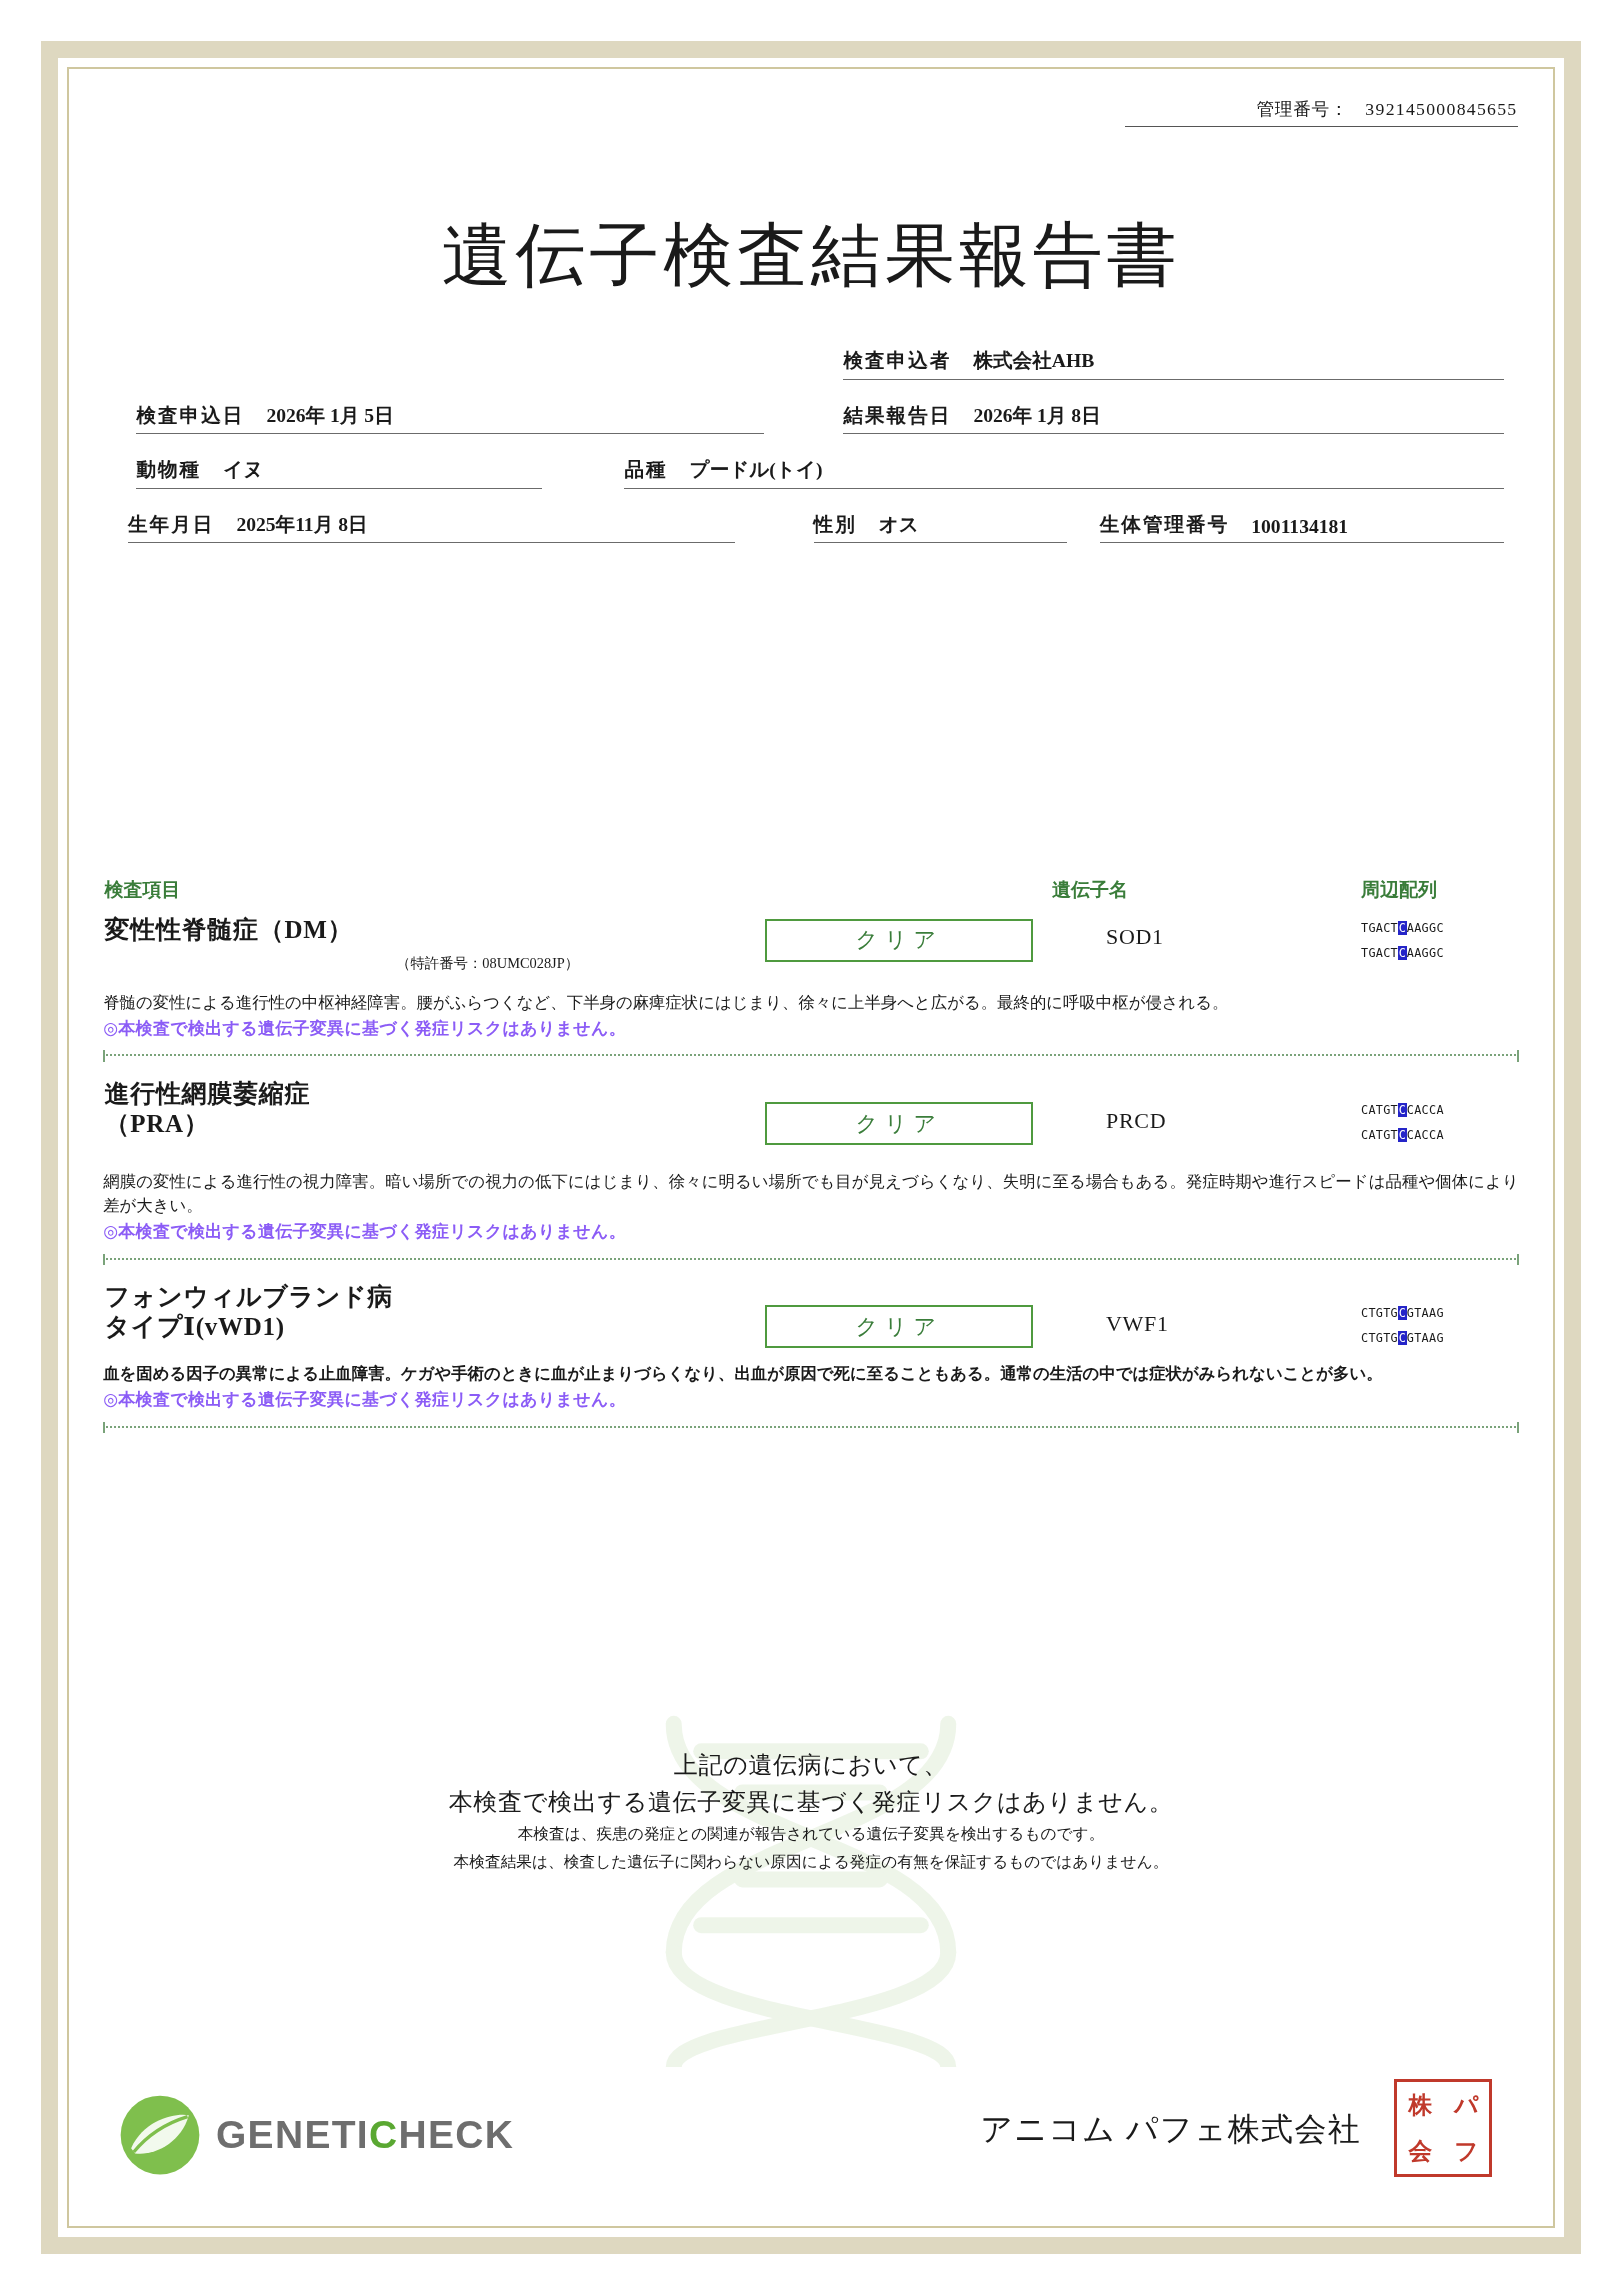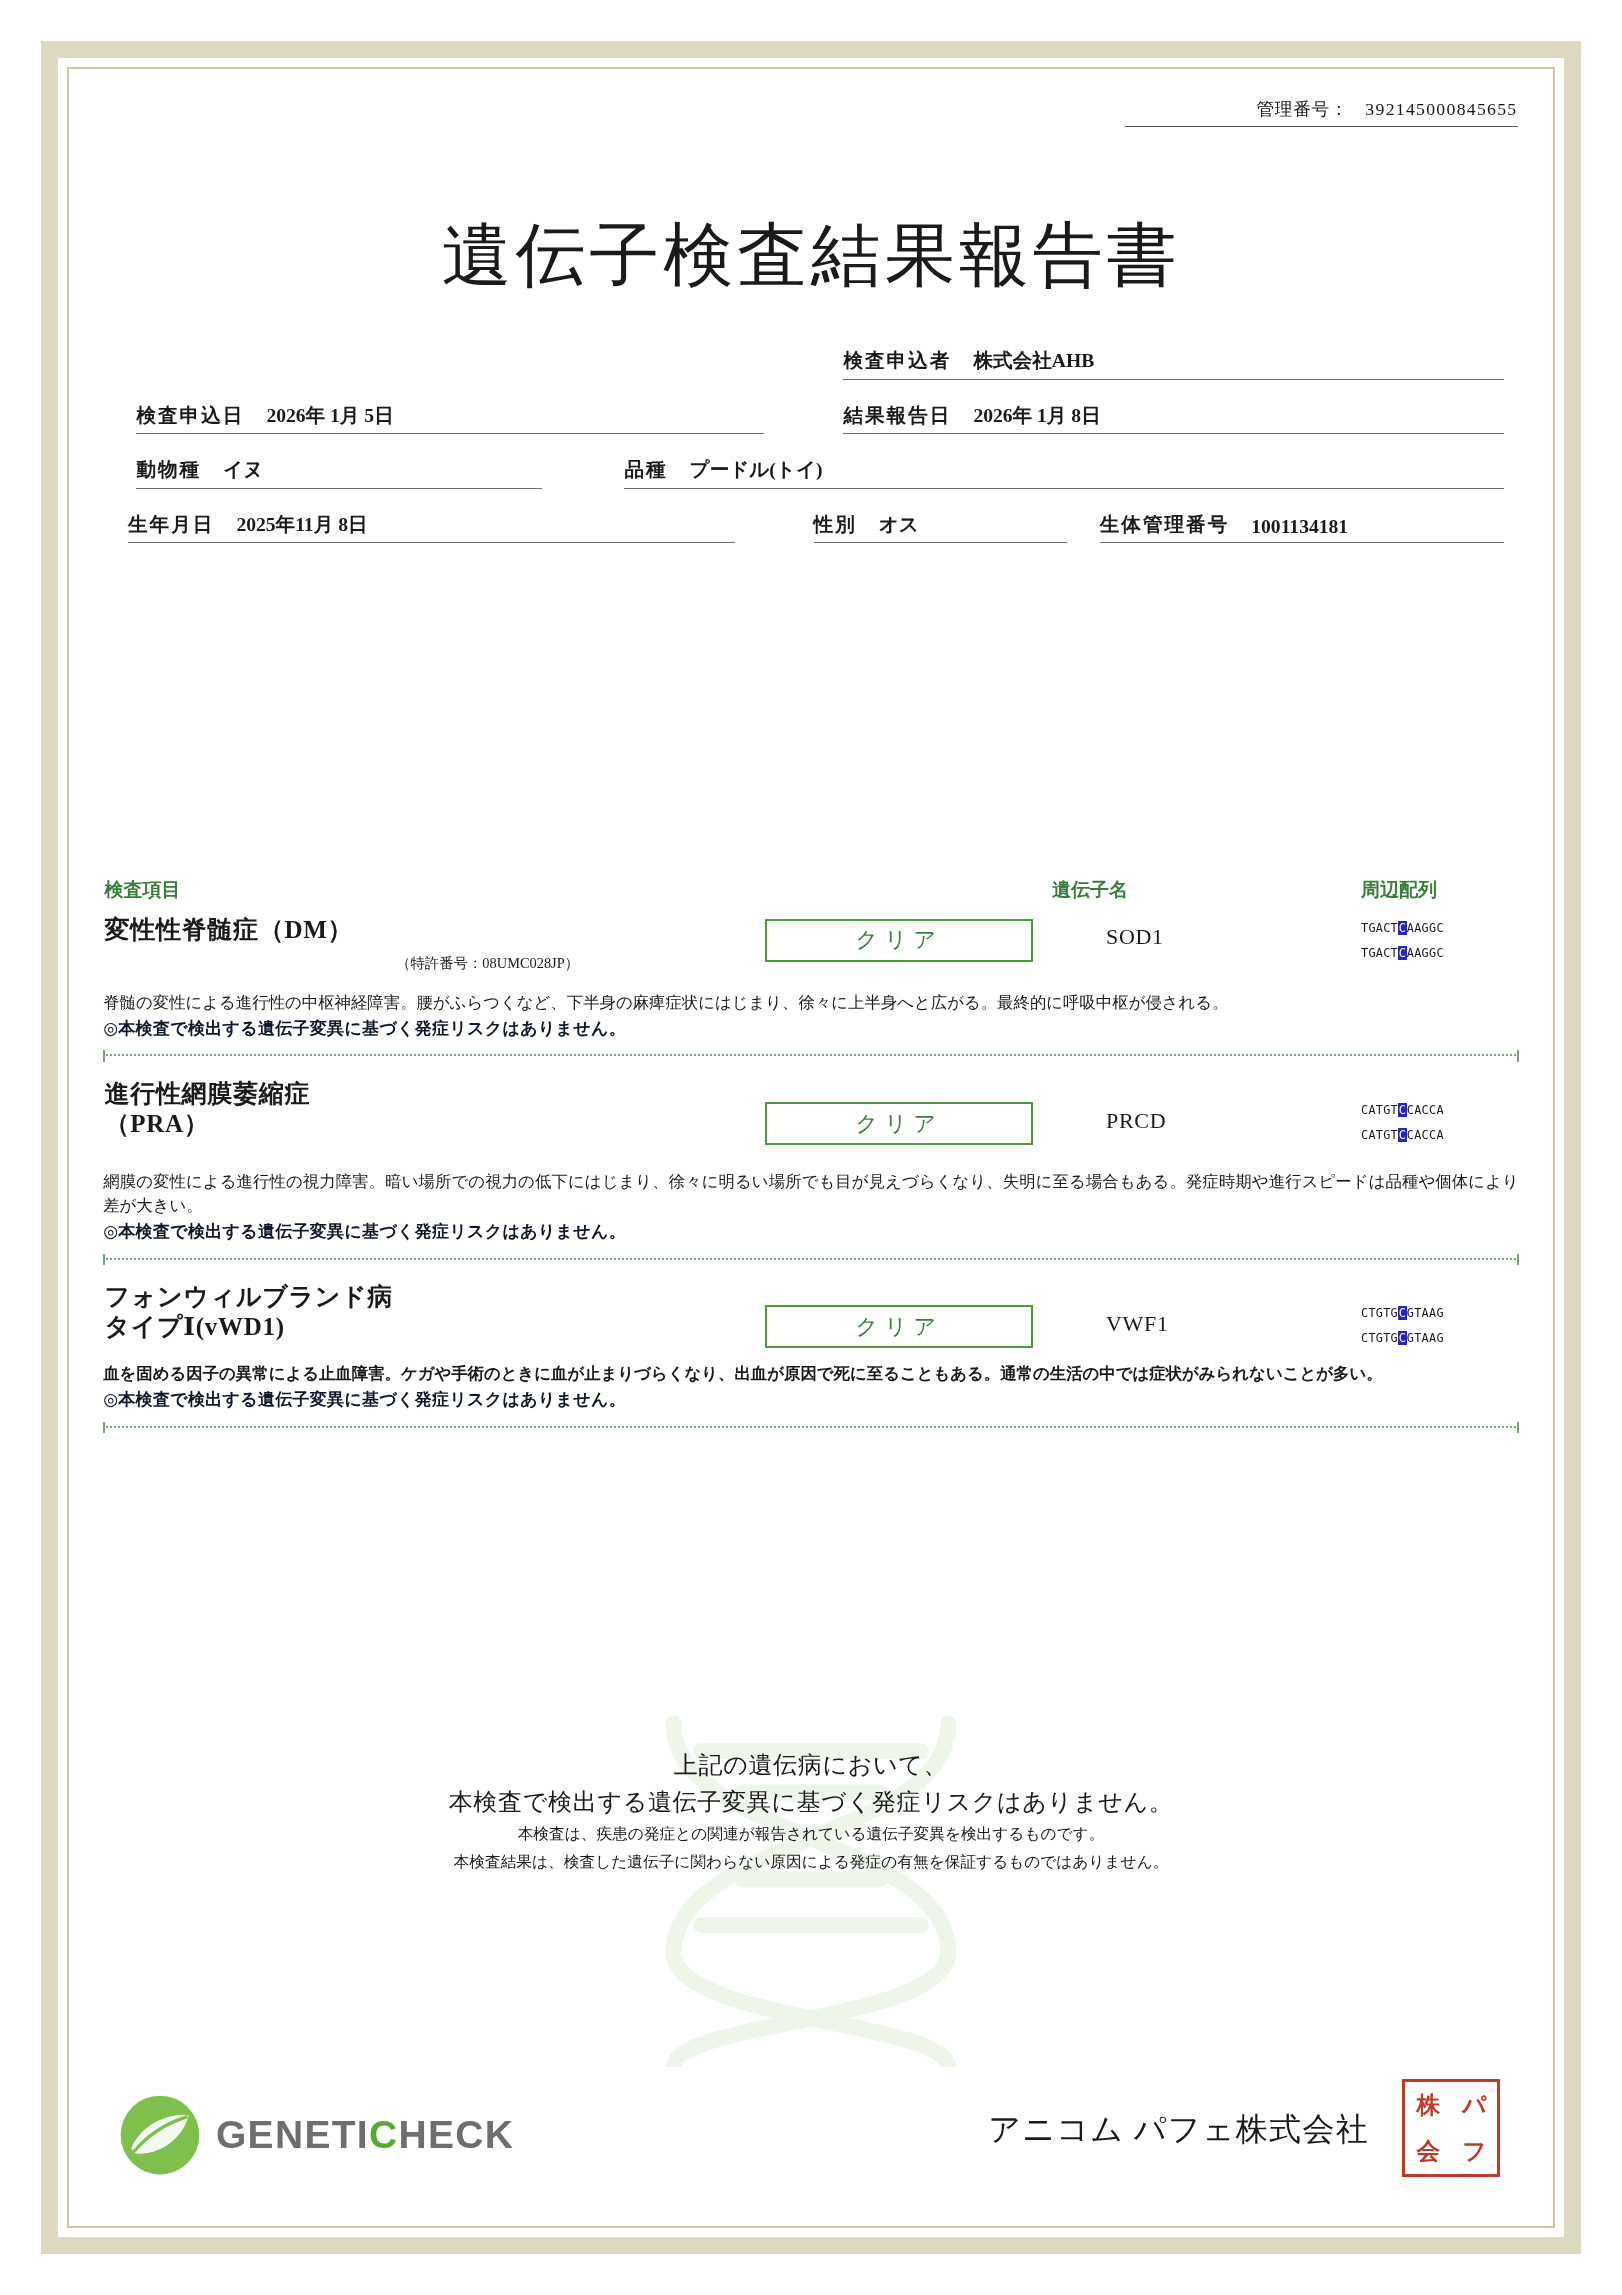--- a/index.html
+++ b/index.html
@@ -177,21 +177,21 @@
     color: #ffffff;
     padding: 0 0.7px;
   }
   .desc {
     font-size: 16.4px;
     line-height: 1.45;
     margin: 2.6px 5.2px 0 5.2px;
     text-align: justify;
   }
   .risk {
-    color: #0f172a;
+    color: #8b5cf6;
     font-size: 17px;
     font-weight: bold;
     margin: 2.6px 5.2px 0 5.2px;
     letter-spacing: 0.3px;
   }
   .sep {
     margin: 14.4px 5.2px 18.3px 5.2px;
     border-top: 2px dotted #7aa37a;
     height: 0;
     position: relative;
@@ -234,21 +234,21 @@
     width: 458px;
     height: 366px;
     opacity: 0.35;
     pointer-events: none;
   }
 
   
   .footer {
     position: absolute;
     bottom: 19.6px;
-    left: 0; right: 4px;
+    left: 0; right: 12px;
     height: 131px;
     text-align: center;
   }
   .logo {
     position: absolute;
     left: 19.6px;
     bottom: 13px;
     display: flex;
     align-items: center;
   }

